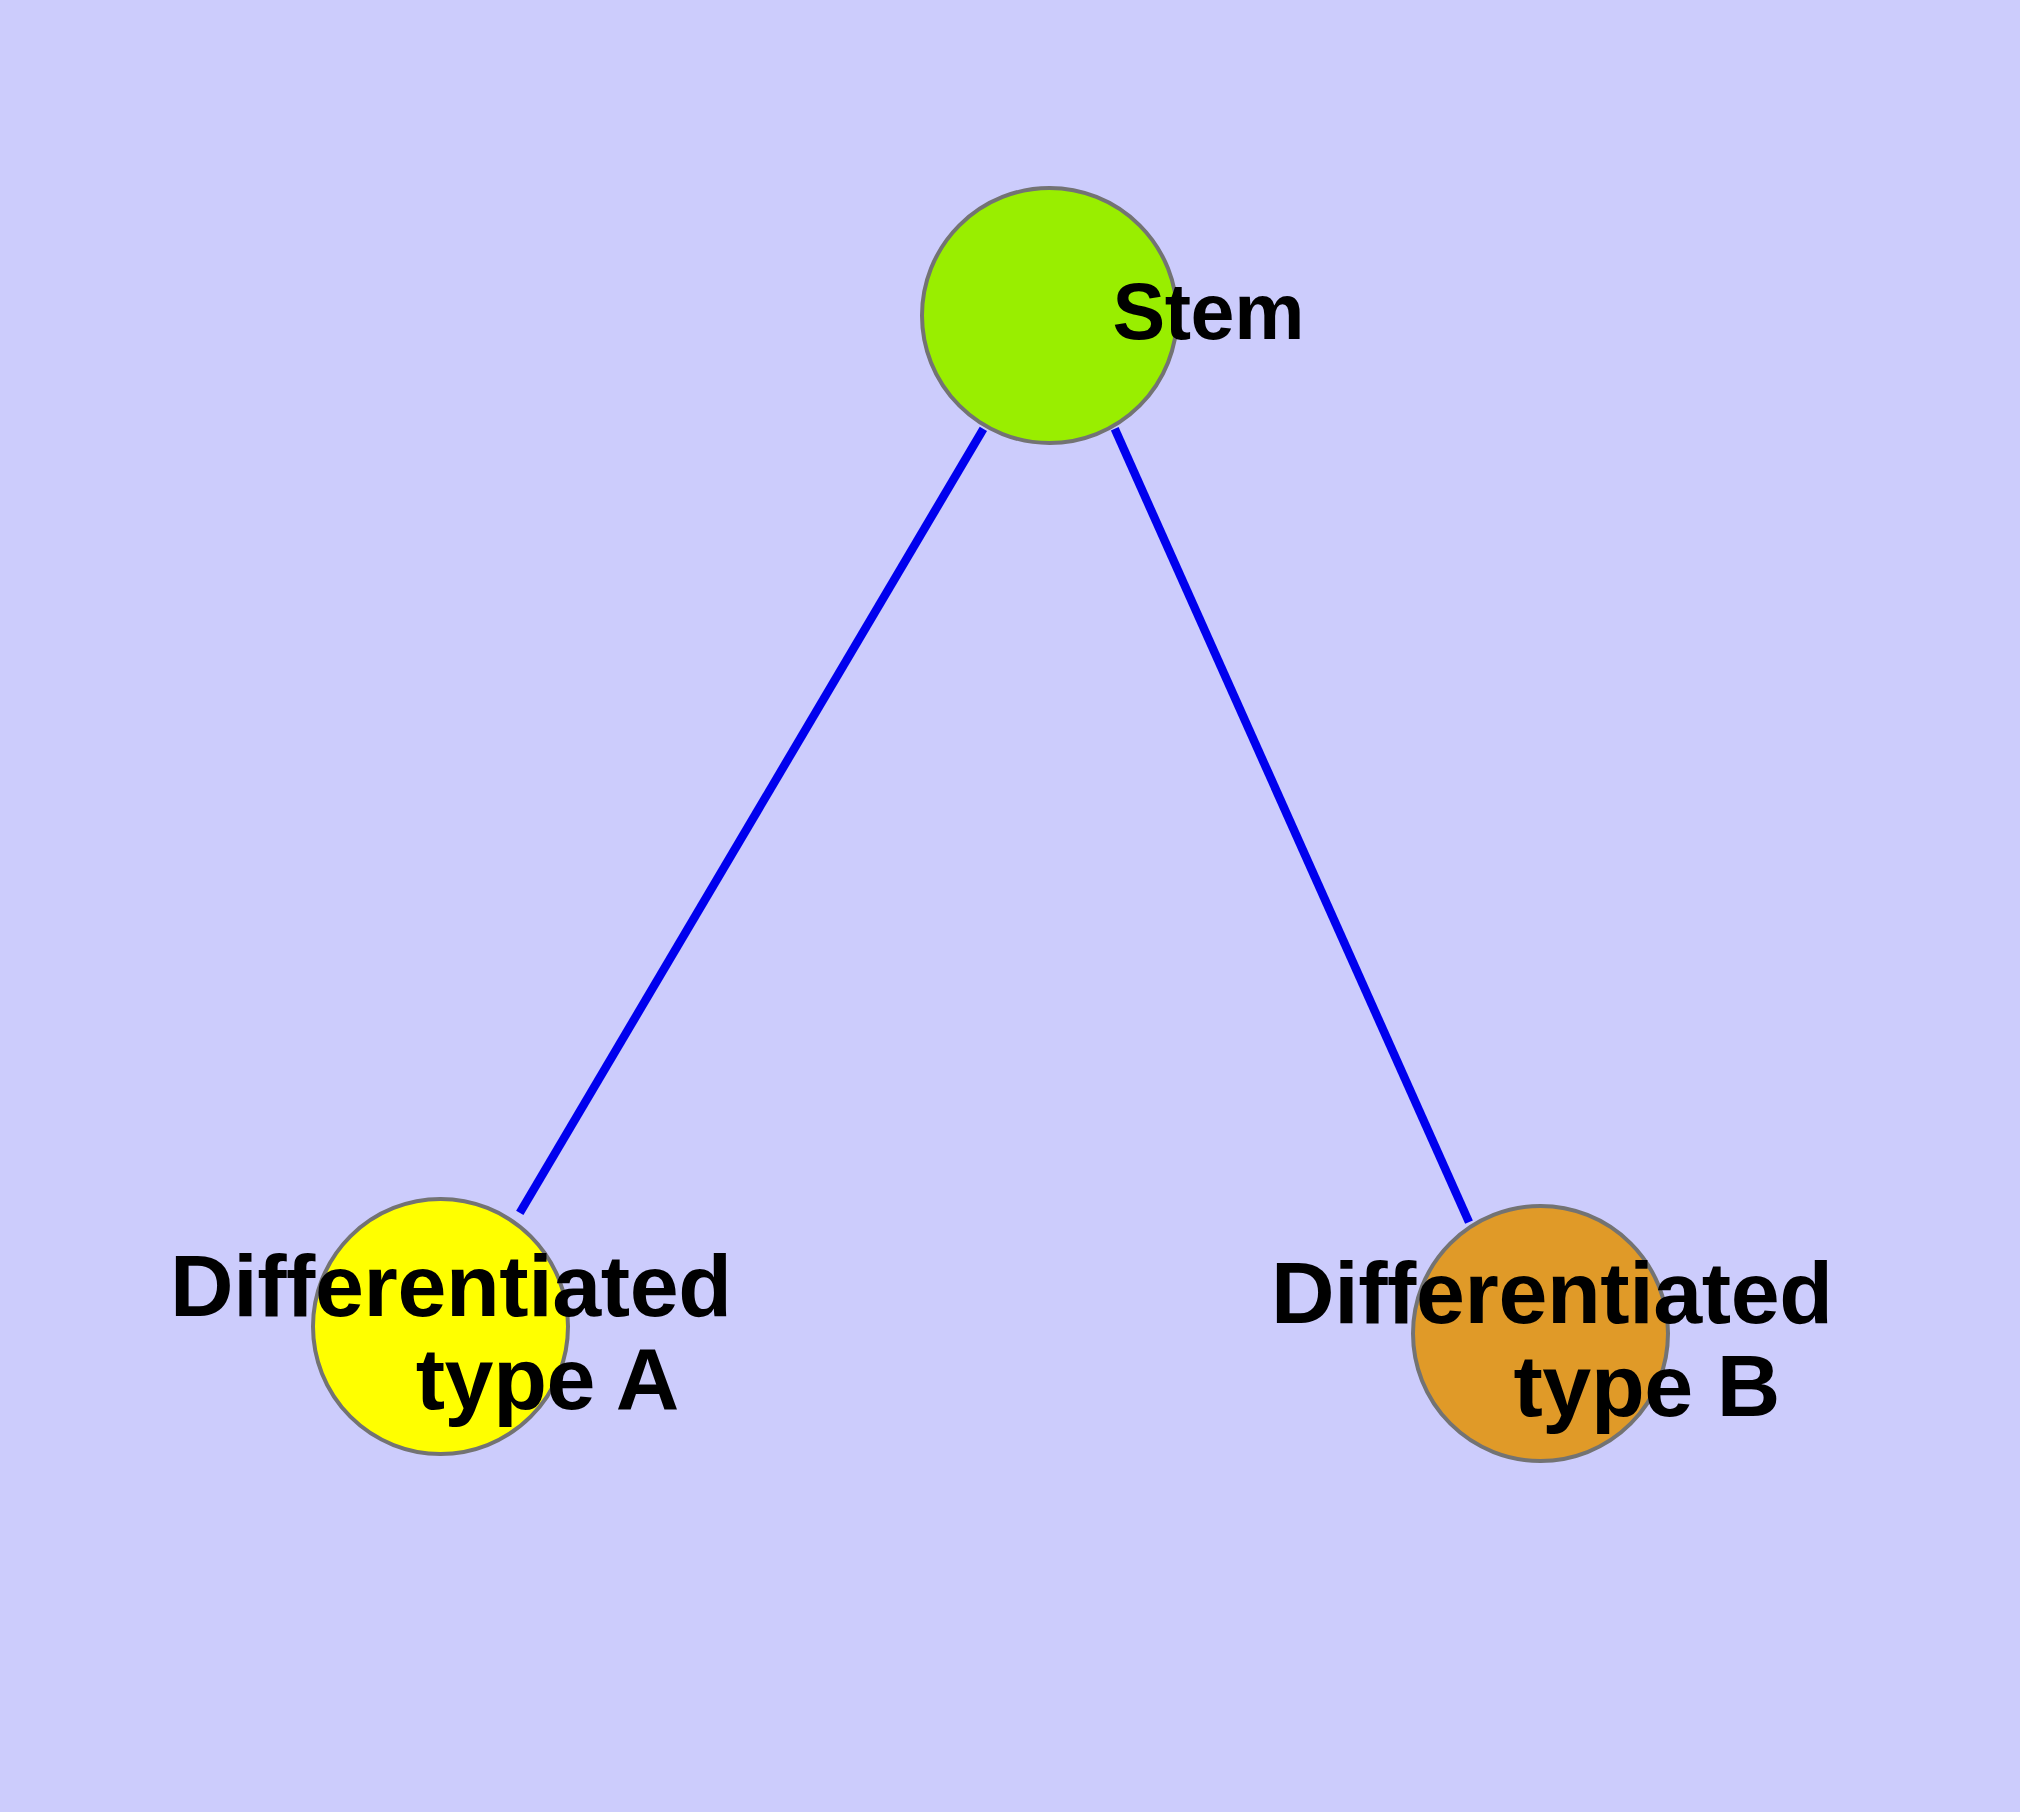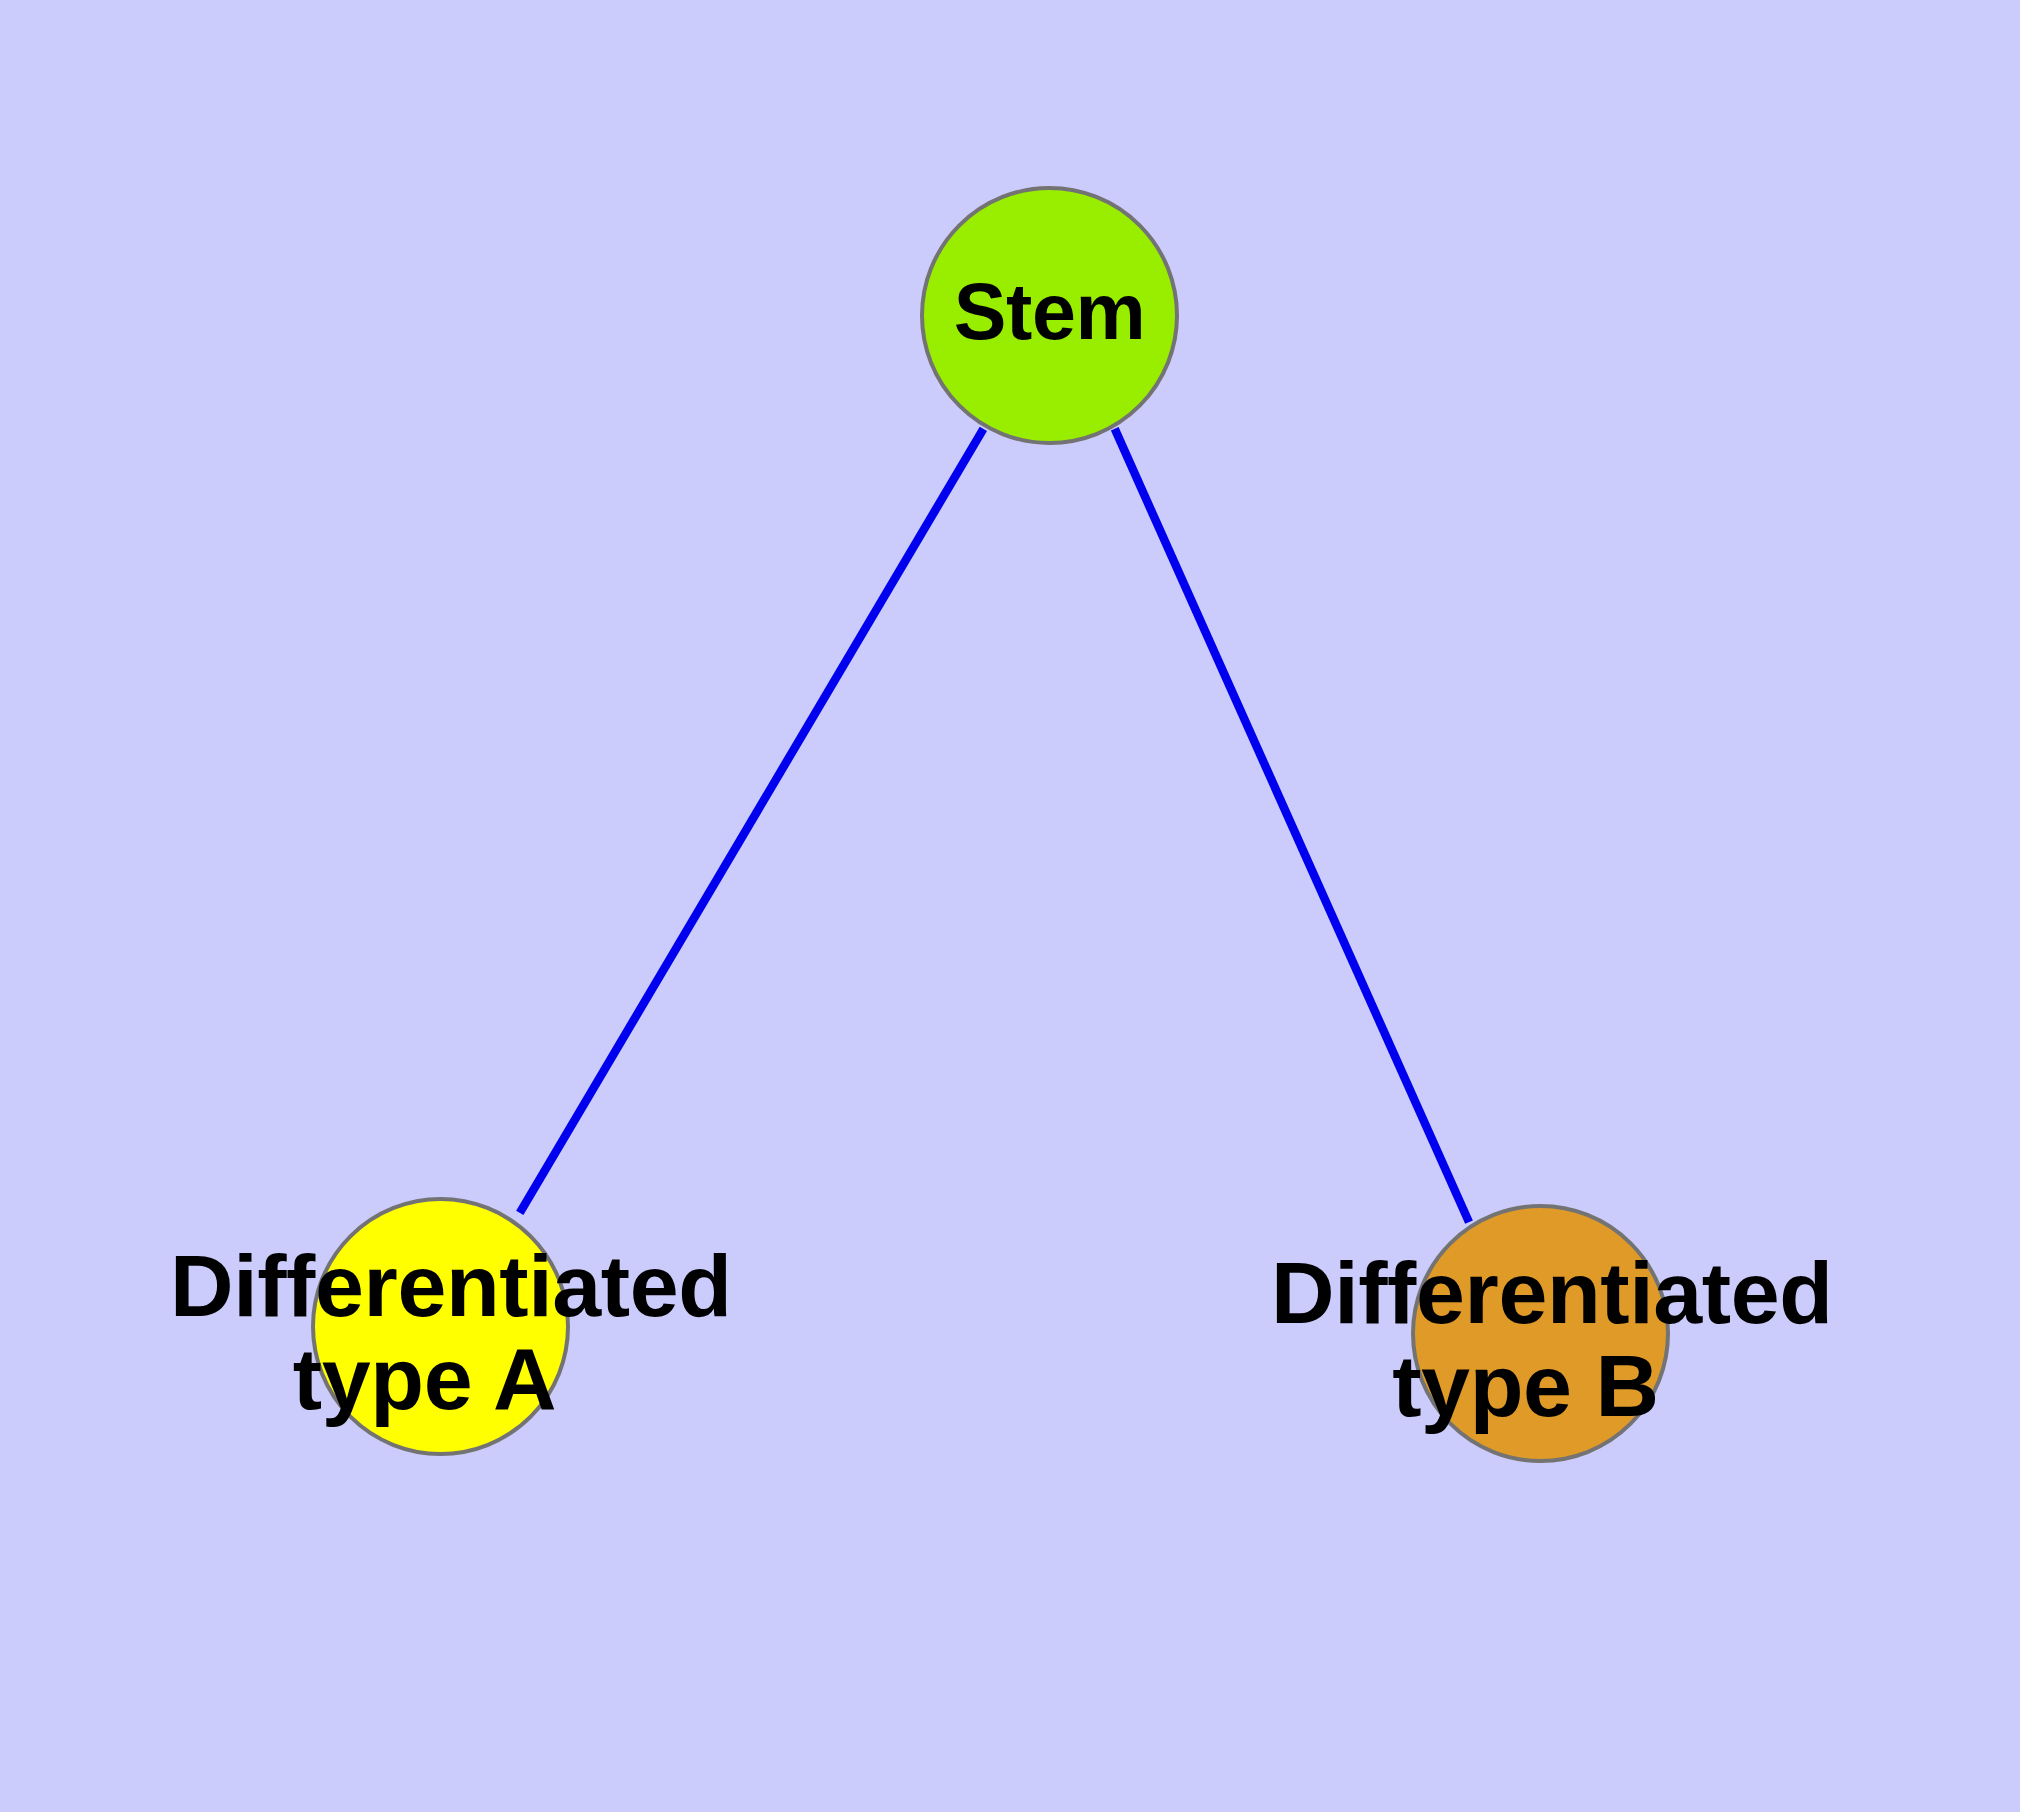--- a/index.html
+++ b/index.html
@@ -23,21 +23,21 @@
     height: 1812px;
   }
   .node {
     position: absolute;
     border-radius: 50%;
     box-sizing: border-box;
     border: 4.2px solid #737373;
   }
   .node-label {
     position: absolute;
-    text-align: center;
+    text-align: right;
     font-weight: bold;
     color: #000000;
     line-height: 1.06;
     white-space: pre-line;
     letter-spacing: -0.4px;
     pointer-events: none;
   }
   #node-stem {
     left: 920px;
     top: 186px;

